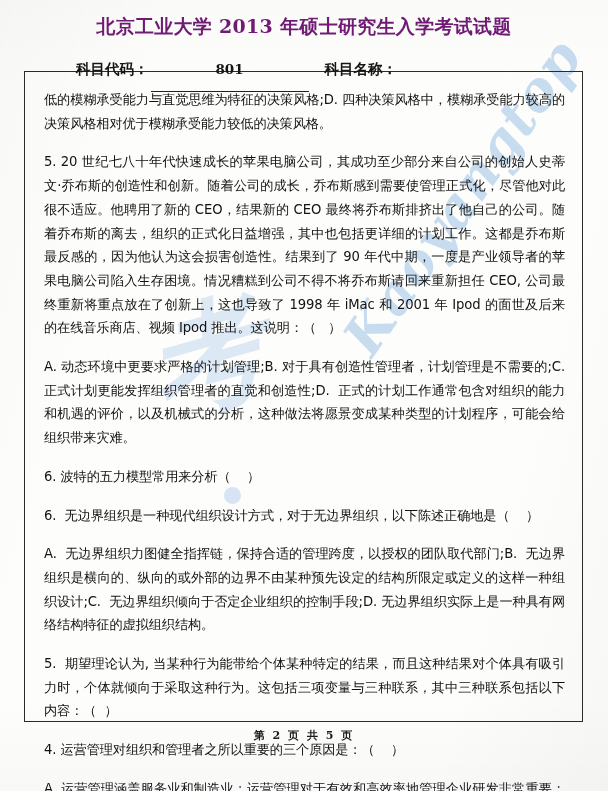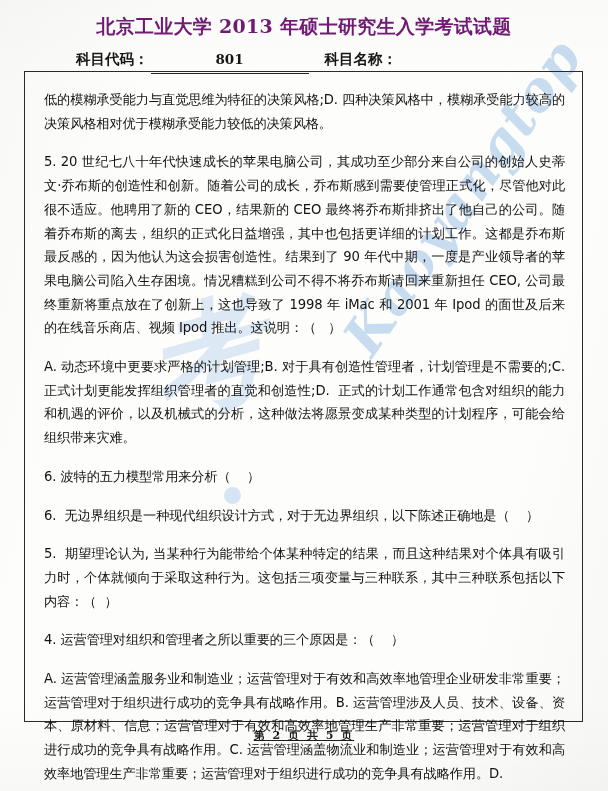--- a/index.html
+++ b/index.html
@@ -87,37 +87,37 @@
     font-family: "DejaVu Serif", "Liberation Serif", serif;
     font-weight: 700;
     font-size: 19px;
     letter-spacing: 0.3px;
     color: #701a75;
     white-space: nowrap;
   }
   #subject-row {
     position: absolute;
     left: 76px;
-    top: 50px;
+    top: 60px;
     display: flex;
     align-items: baseline;
     font-family: "DejaVu Serif", "Liberation Serif", serif;
     font-weight: 700;
     font-size: 14.5px;
     color: #151515;
   }
   .field-label {
     white-space: nowrap;
   }
   .field-value {
     display: inline-block;
     border-bottom: 1.4px solid #222;
     text-align: center;
     font-weight: 700;
-    padding-bottom: 6px;
+    padding-bottom: 14px;
     color: #151515;
   }
   #code-value { width: 158px; margin-left: 2px; font-size: 13.5px; }
   #name-label { margin-left: 16px; }
   #name-value { width: 112px; margin-left: 2px; font-size: 14.5px; }
 
   
   #body-frame {
     position: absolute;
     left: 24px;
@@ -153,21 +153,20 @@
     left: 0;
     top: 728px;
     width: 608px;
     text-align: center;
     z-index: 4;
     font-family: "DejaVu Serif", "Liberation Serif", serif;
     font-weight: 700;
     font-size: 11px;
     letter-spacing: 2px;
     color: #1c1c1c;
-    text-decoration: underline;
   }
 </style>
 </head>
 <body>
 
 <div id="page">
 
   <div class="wm" id="wm-cn">考</div>
   <div class="wm" id="wm-latin">Kaoyangtop</div>
   <div id="wm-dot"></div>
@@ -183,20 +182,21 @@
   </div>
 
   <div id="body-frame"></div>
 
   <div id="body-text">
     <p>低的模糊承受能力与直觉思维为特征的决策风格;D. 四种决策风格中，模糊承受能力较高的决策风格相对优于模糊承受能力较低的决策风格。</p>
     <p>5. 20 世纪七八十年代快速成长的苹果电脑公司，其成功至少部分来自公司的创始人史蒂文·乔布斯的创造性和创新。随着公司的成长，乔布斯感到需要使管理正式化，尽管他对此很不适应。他聘用了新的 CEO，结果新的 CEO 最终将乔布斯排挤出了他自己的公司。随着乔布斯的离去，组织的正式化日益增强，其中也包括更详细的计划工作。这都是乔布斯最反感的，因为他认为这会损害创造性。结果到了 90 年代中期，一度是产业领导者的苹果电脑公司陷入生存困境。情况糟糕到公司不得不将乔布斯请回来重新担任 CEO, 公司最终重新将重点放在了创新上，这也导致了 1998 年 iMac 和 2001 年 Ipod 的面世及后来的在线音乐商店、视频 Ipod 推出。这说明：（   ）</p>
     <p>A. 动态环境中更要求严格的计划管理;B. 对于具有创造性管理者，计划管理是不需要的;C. 正式计划更能发挥组织管理者的直觉和创造性;D.  正式的计划工作通常包含对组织的能力和机遇的评价，以及机械式的分析，这种做法将愿景变成某种类型的计划程序，可能会给组织带来灾难。</p>
     <p>6. 波特的五力模型常用来分析（    ）</p>
     <p>6.  无边界组织是一种现代组织设计方式，对于无边界组织，以下陈述正确地是（    ）</p>
+    <p>A.  无边界组织力图健全指挥链，保持合适的管理跨度，以授权的团队取代部门;B.  无边界组织是横向的、纵向的或外部的边界不由某种预先设定的结构所限定或定义的这样一种组织设计;C.  无边界组织倾向于否定企业组织的控制手段;D. 无边界组织实际上是一种具有网络结构特征的虚拟组织结构。</p>
     <p>5.  期望理论认为, 当某种行为能带给个体某种特定的结果，而且这种结果对个体具有吸引力时，个体就倾向于采取这种行为。这包括三项变量与三种联系，其中三种联系包括以下内容：（  ）</p>
     <p>4. 运营管理对组织和管理者之所以重要的三个原因是：（    ）</p>
     <p>A. 运营管理涵盖服务业和制造业；运营管理对于有效和高效率地管理企业研发非常重要；运营管理对于组织进行成功的竞争具有战略作用。B. 运营管理涉及人员、技术、设备、资本、原材料、信息；运营管理对于有效和高效率地管理生产非常重要；运营管理对于组织进行成功的竞争具有战略作用。C. 运营管理涵盖物流业和制造业；运营管理对于有效和高效率地管理生产非常重要；运营管理对于组织进行成功的竞争具有战略作用。D.</p>
   </div>
 
   <div id="page-footer">第 2 页 共 5 页</div>
 
   <div id="paper-texture"></div>
 </div>
 

